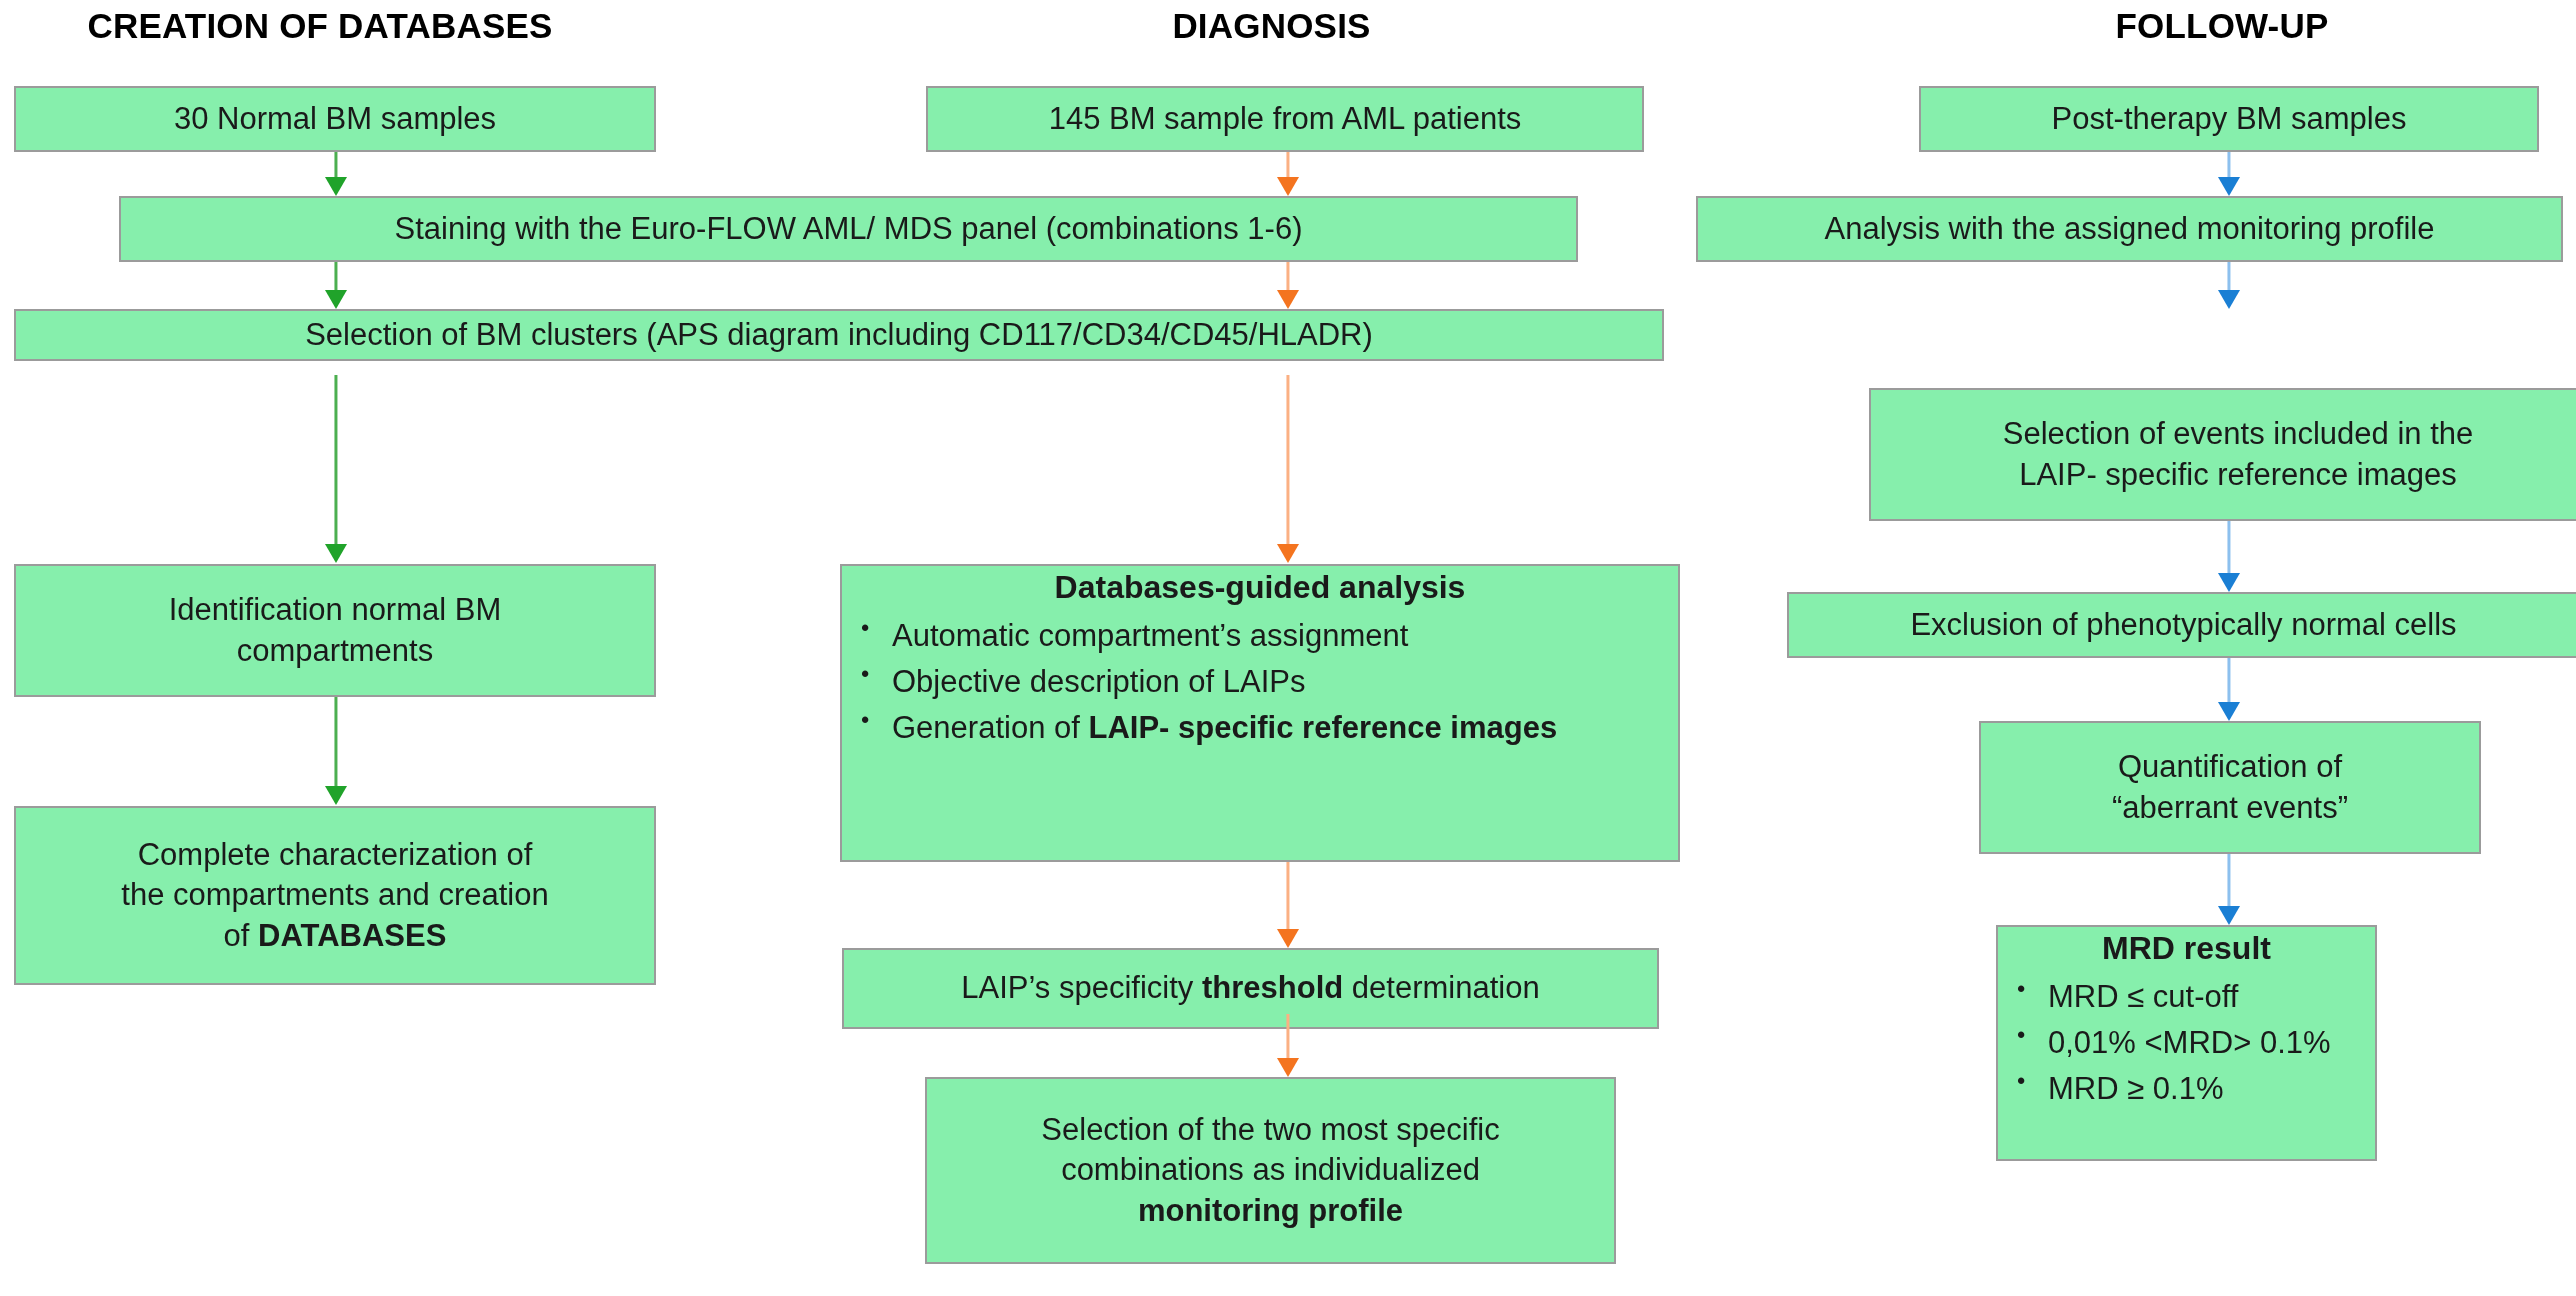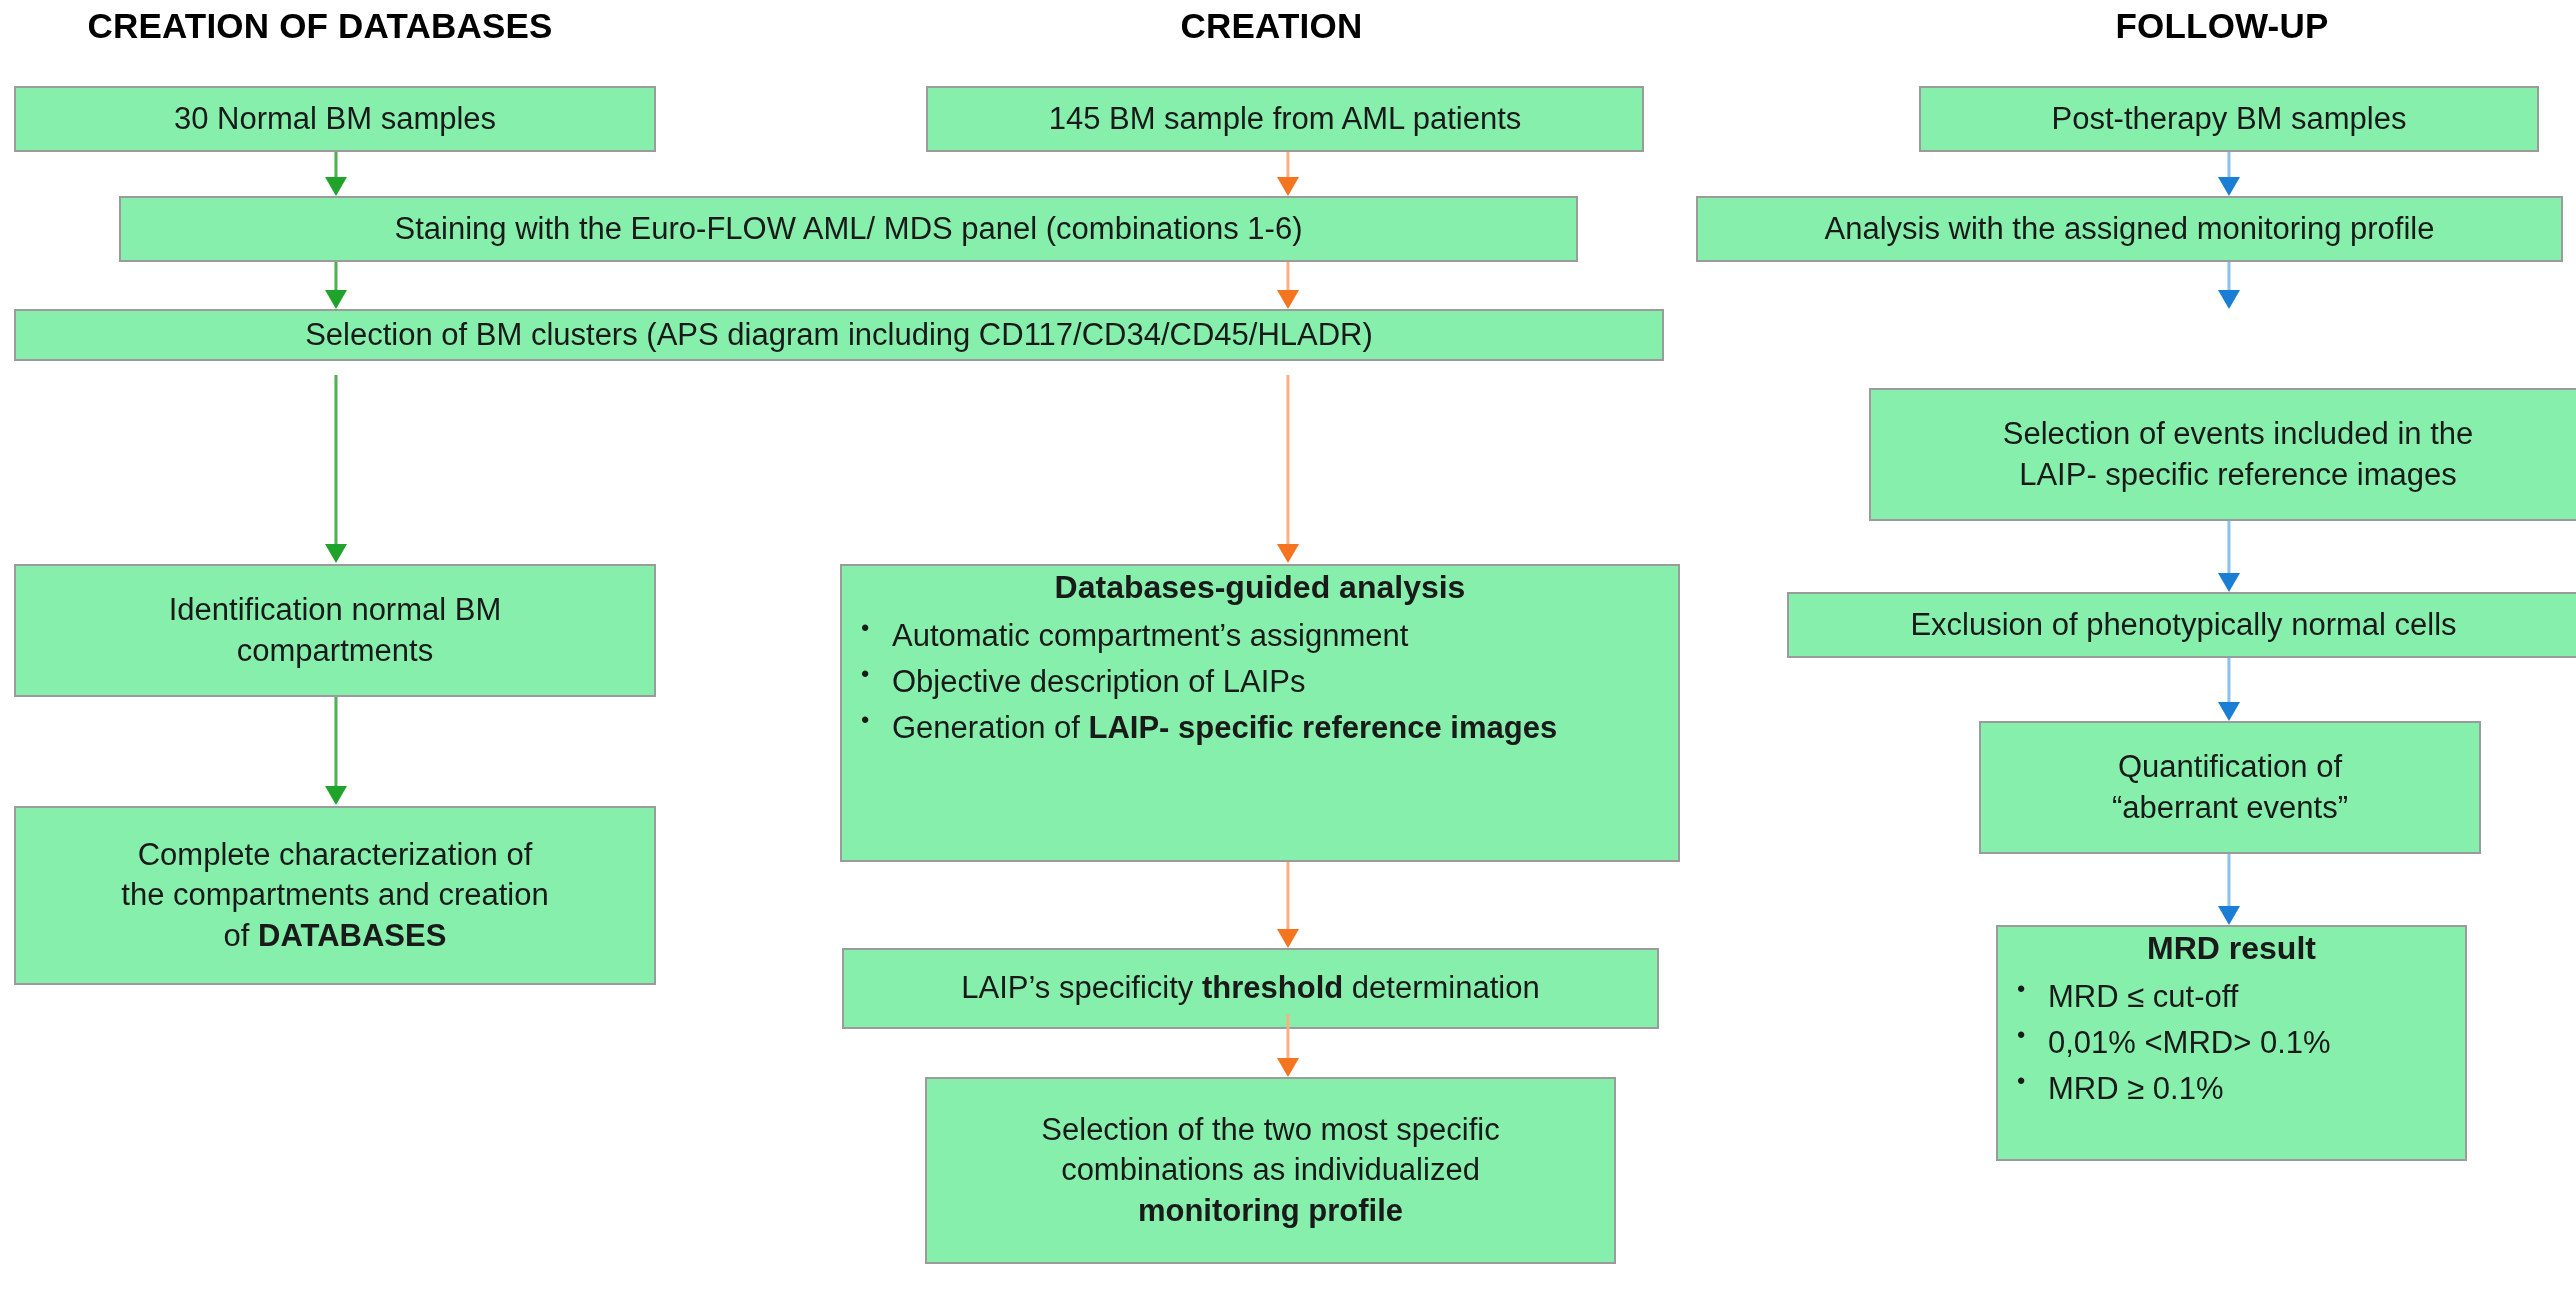--- a/index.html
+++ b/index.html
@@ -84,21 +84,21 @@
   .b .shaft{background:#8cc0ee;}
   .b .head{border-top:19px solid #1a7fd4;}
 </style>
 </head>
 <body>
 
 <div id="stage">
 
   <div class="col-title" style="left:14px;top:6.3px;width:612px;">CREATION OF DATABASES</div>
 
-  <div class="col-title" style="left:926px;top:6.3px;width:691px;">CREATION</div>
+  <div class="col-title" style="left:926px;top:6.3px;width:691px;">DIAGNOSIS</div>
 
   <div class="col-title" style="left:1908px;top:6.3px;width:628px;">FOLLOW-UP</div>
 
   <div class="node" style="left:14px;top:86px;width:642px;height:66px;">
     <span class="txt">30 Normal BM samples</span>
   </div>
 
   <div class="conn g" style="left:324px;top:152px;width:23.6px;height:44px;">
     <span class="shaft" style="height:27px;"></span>
     <span class="head"></span>
@@ -238,21 +238,21 @@
       <span>Quantification of</span><br>
       <span>“aberrant events”</span>
     </span>
   </div>
 
   <div class="conn b" style="left:2217px;top:854px;width:23.6px;height:71px;">
     <span class="shaft" style="height:53px;"></span>
     <span class="head"></span>
   </div>
 
-  <div class="node node-bullets" style="left:1996px;top:925px;width:471px;height:236px;">
+  <div class="node node-bullets" style="left:1996px;top:925px;width:381px;height:236px;">
     <span class="hdr">MRD result</span>
     <ul>
       <li><span>MRD ≤ cut-off</span></li>
       <li><span>0,01% &lt;MRD&gt; 0.1%</span></li>
       <li><span>MRD ≥ 0.1%</span></li>
     </ul>
   </div>
 
 </div>
 

